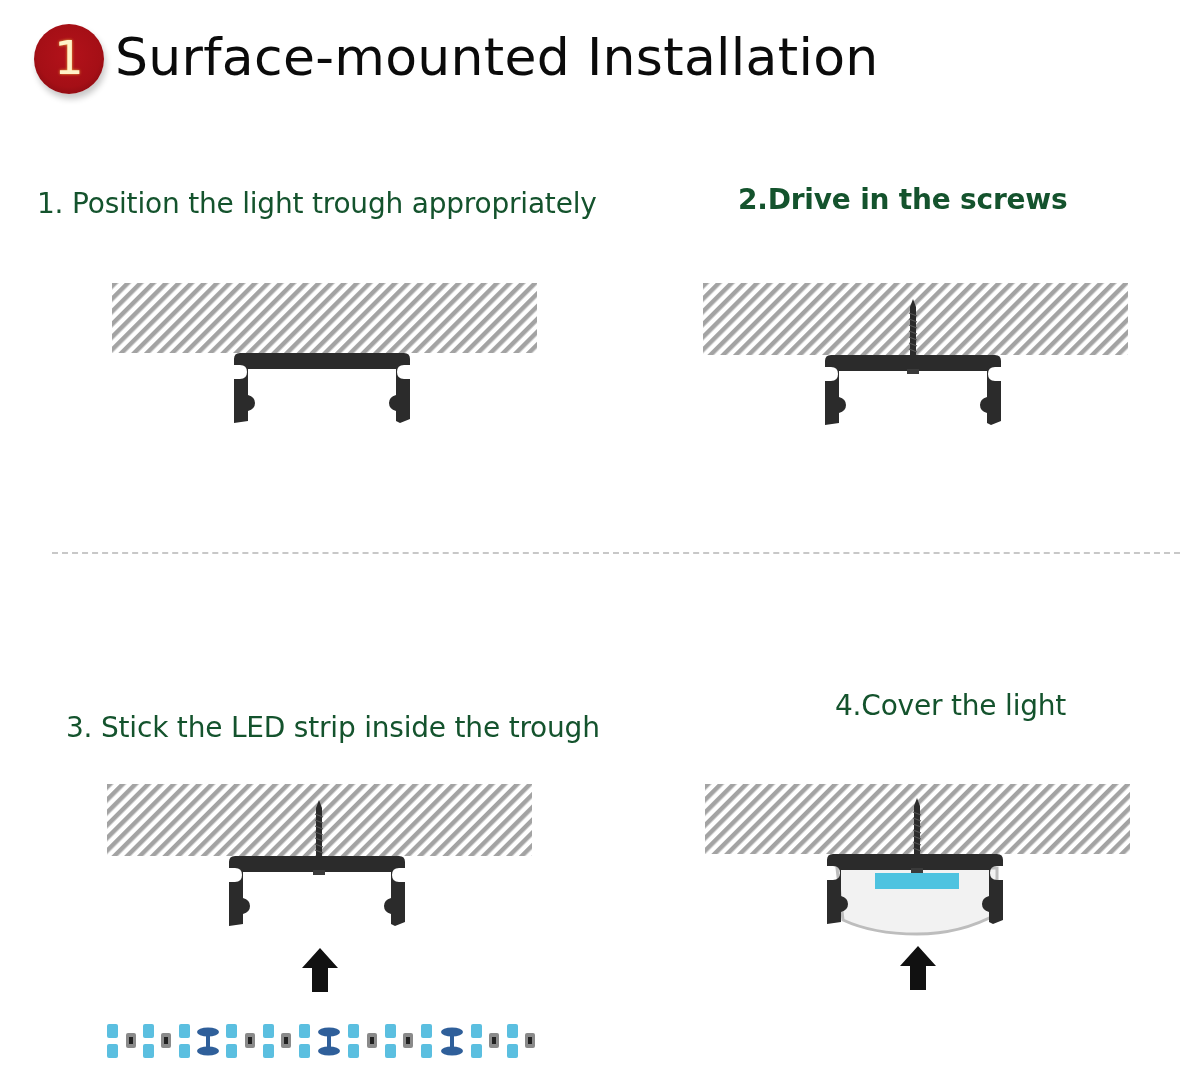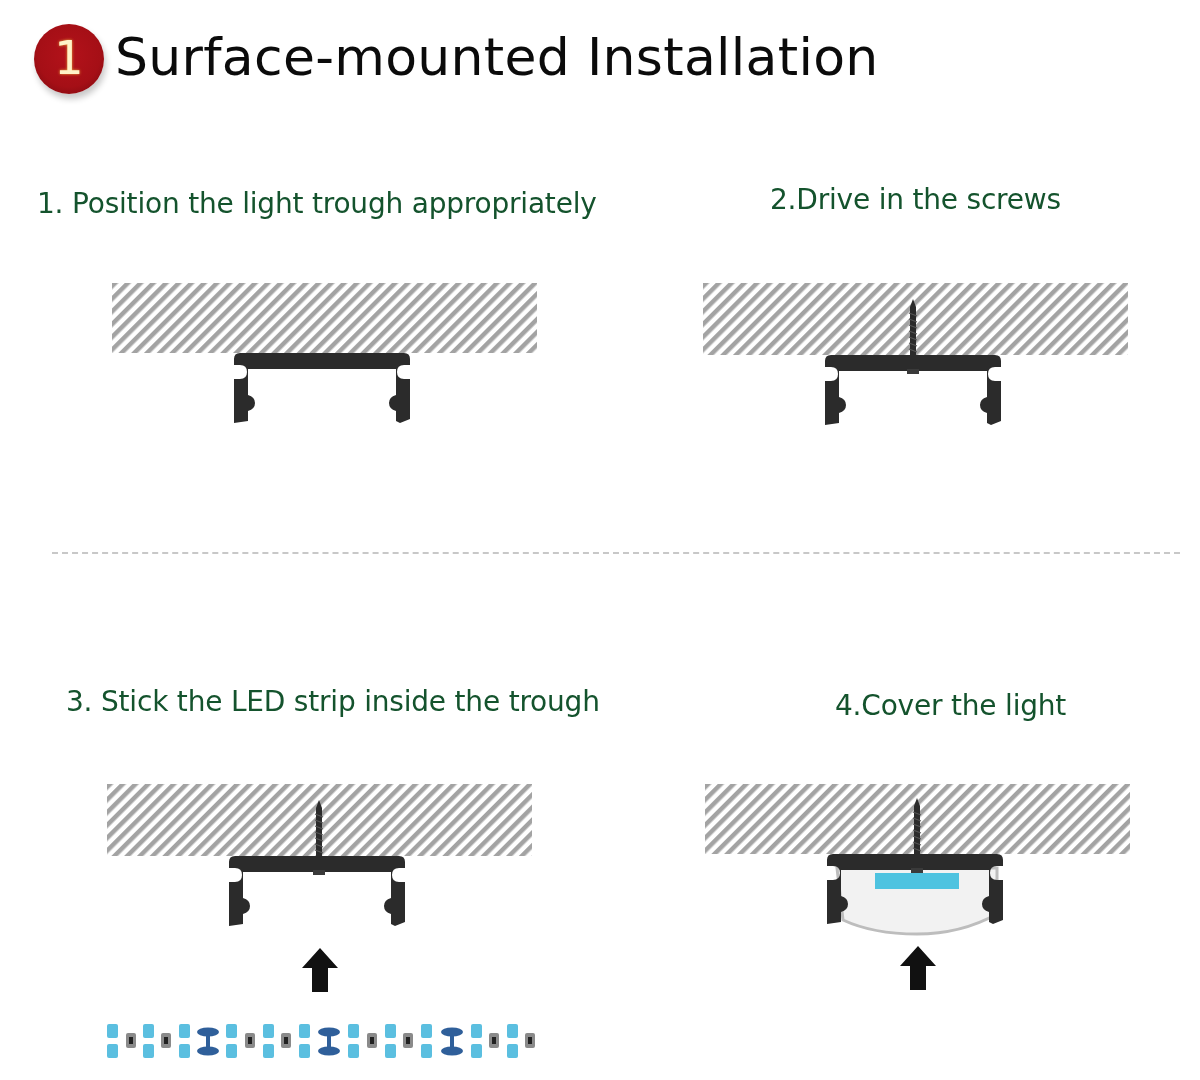--- a/index.html
+++ b/index.html
@@ -20,22 +20,22 @@
 </style>
 </head>
 <body>
 
 <div class="abs badge">
   <span>1</span>
 </div>
 <div class="abs title">Surface-mounted Installation</div>
 
 <div class="abs step-label" style="left:37px; top:184px;">1. Position the light trough appropriately</div>
-<div class="abs step-label" style="left:770px; top:180px;">2.Drive in the screws</div>
-<div class="abs step-label" style="left:66px; top:682px;">3. Stick the LED strip inside the trough</div>
+<div class="abs step-label" style="left:738px; top:180px;font-weight:bold;">2.Drive in the screws</div>
+<div class="abs step-label" style="left:66px; top:708px;">3. Stick the LED strip inside the trough</div>
 <div class="abs step-label" style="left:835px; top:686px;">4.Cover the light</div>
 
 <div class="abs divider"></div>
 
 <svg width="0" height="0" style="position:absolute">
   <defs>
     <pattern id="hatch" patternUnits="userSpaceOnUse" width="9" height="9" patternTransform="rotate(45)">
       <rect width="9" height="9" fill="#ffffff"></rect>
       <rect x="0" y="0" width="4.5" height="9" fill="#a3a3a3"></rect>
     </pattern>

